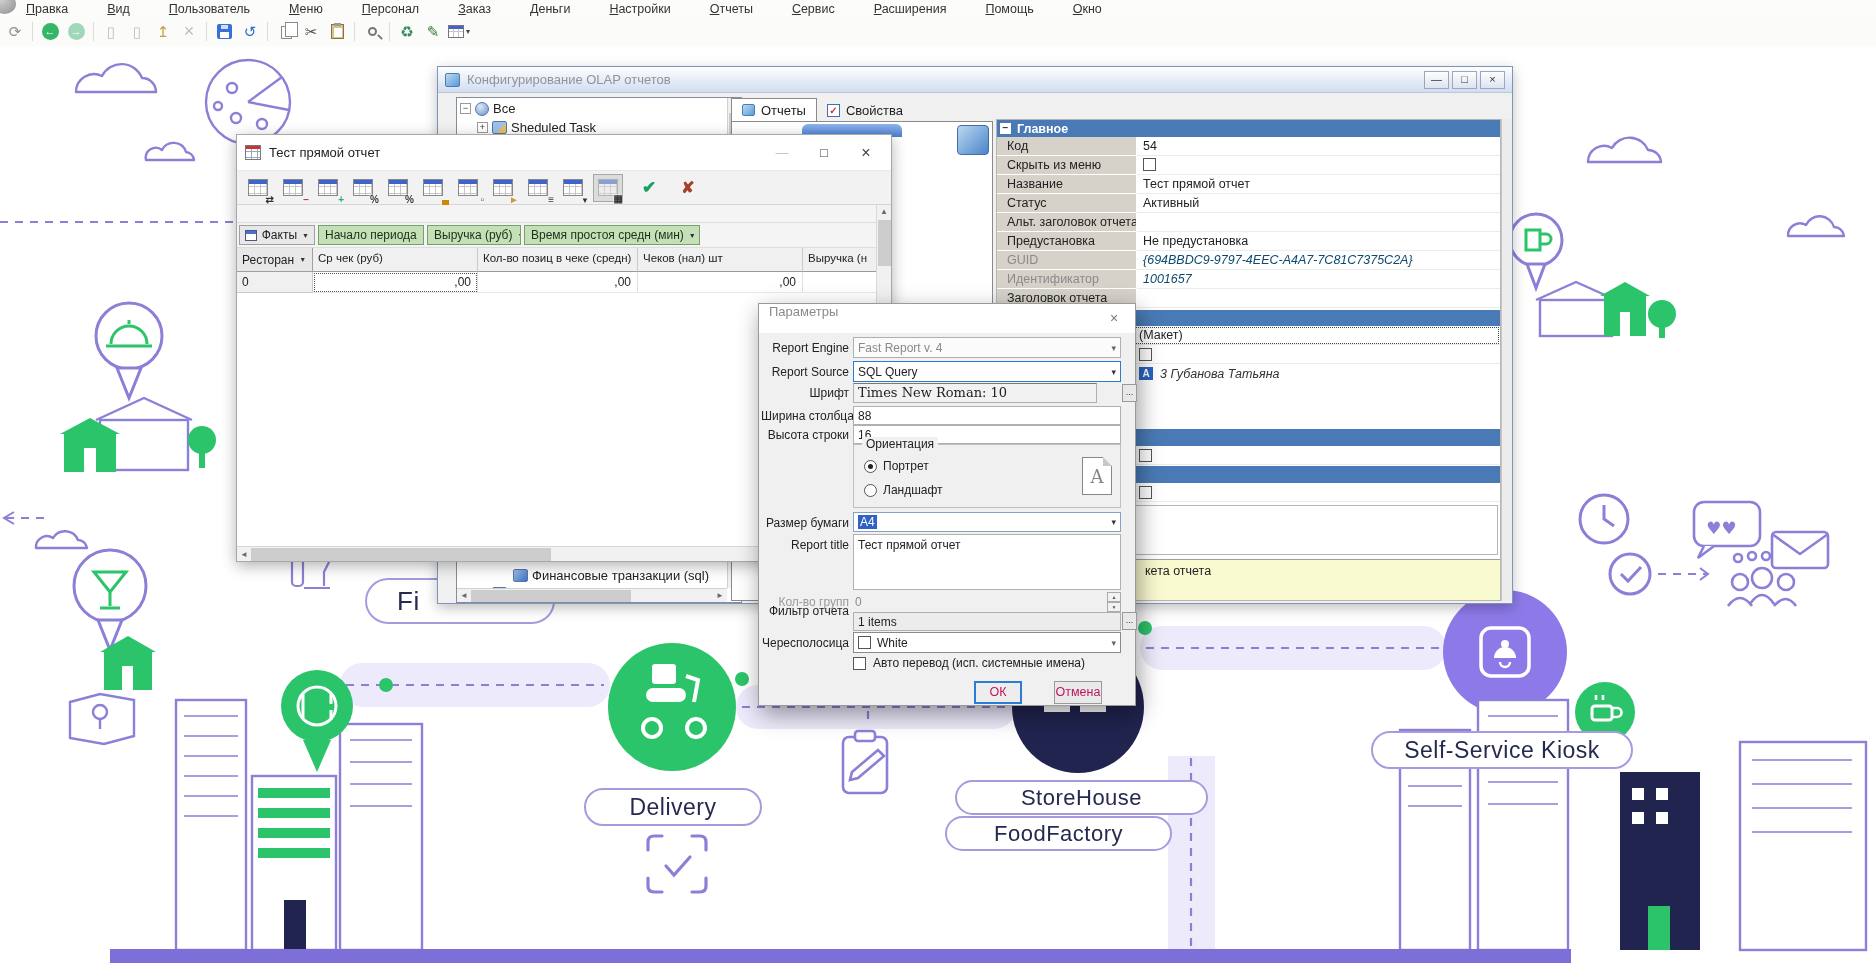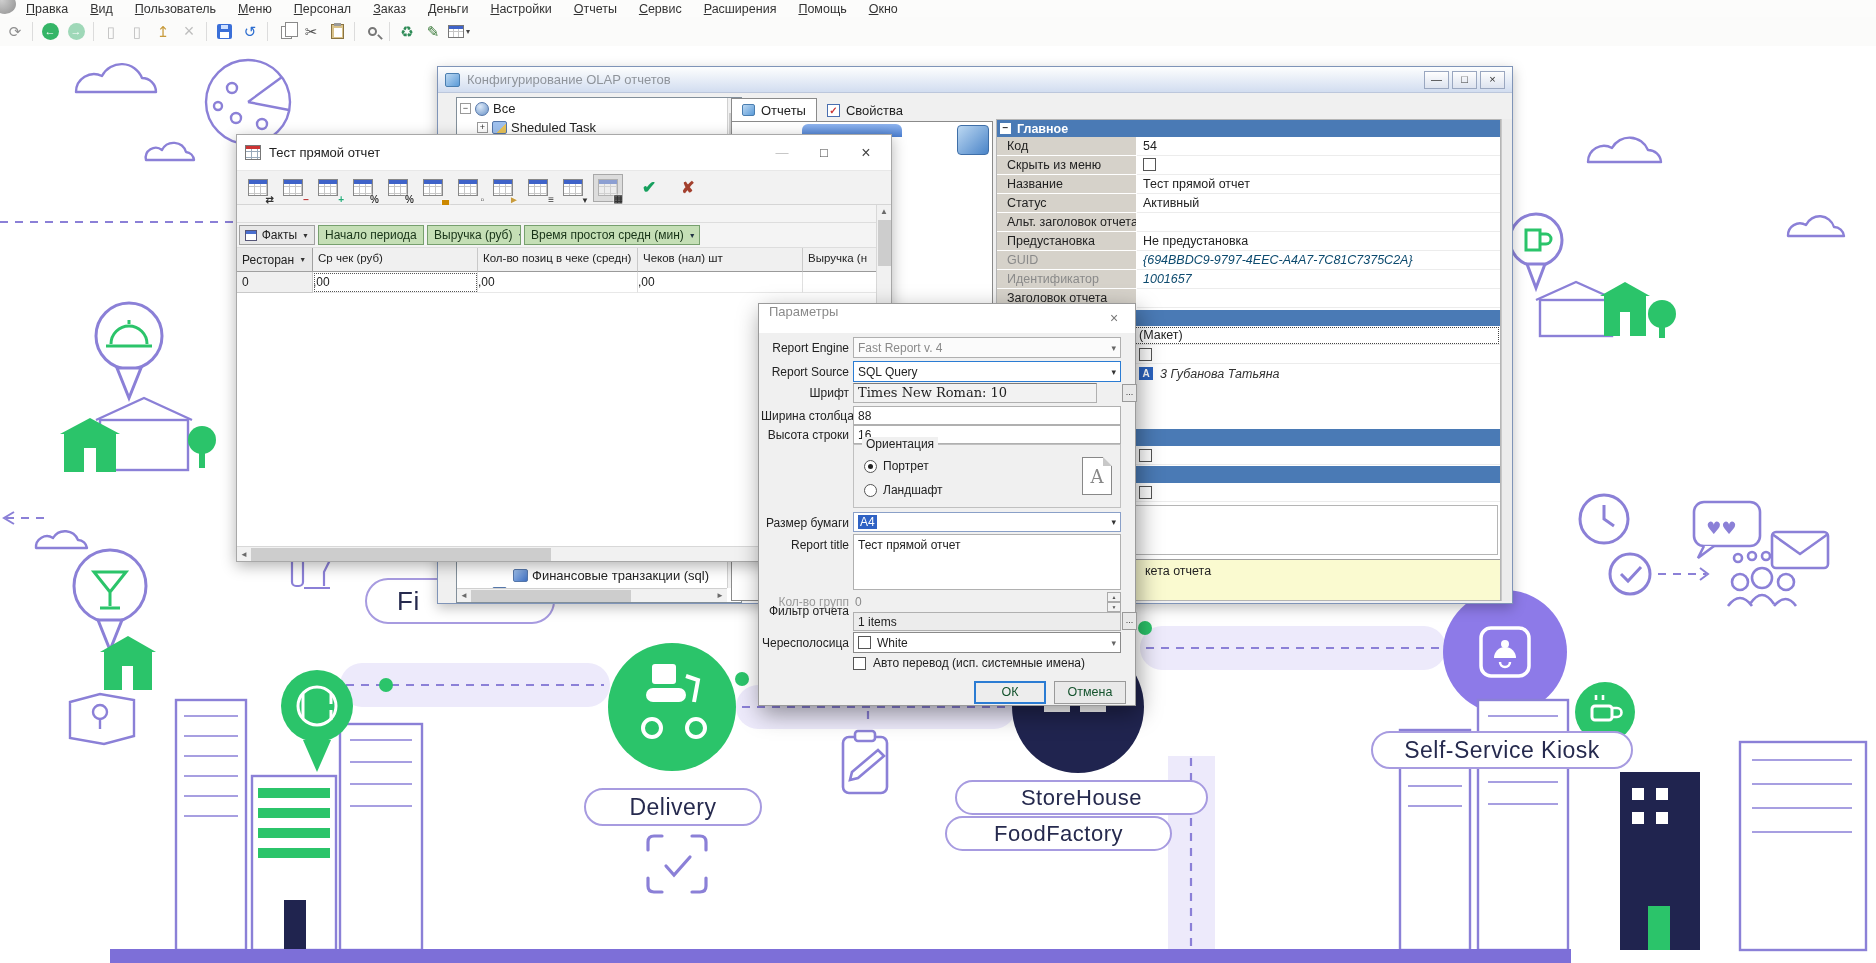--- a/index.html
+++ b/index.html
@@ -2,21 +2,21 @@
 <html><head>
 <meta charset="utf-8">
 <style>
 *{margin:0;padding:0;box-sizing:border-box}
 html,body{background:#9a9a9a}
 #root{position:relative;width:1876px;height:963px;background:#ffffff;overflow:hidden;
       font-family:"Liberation Sans",sans-serif;font-size:12px;color:#222}
 
 
 #menubar{position:absolute;left:0;top:0;width:1876px;height:17px;background:#fcfcfb;z-index:6;
-         display:flex;align-items:center;padding-left:16px;gap:2px}
+         display:flex;align-items:center;padding-left:16px;gap:19px}
 .mitem{display:inline-block;padding:1px 10px;font-size:12.5px;color:#333}
 .mitem::first-letter{text-decoration:underline}
 #toolbar{position:absolute;left:0;top:17px;width:1876px;height:29px;background:#fbfbfa;z-index:6;
          display:flex;align-items:center;padding-left:3px;gap:2px}
 .tbtn{width:24px;height:24px;display:flex;align-items:center;justify-content:center;font-size:15px;color:#8f8f8f}
 .tsep{width:1px;height:19px;background:#dcdcdc;margin:0 3px}
 .circ{width:17px;height:17px;border-radius:50%;background:#35b567;color:#fff;font-size:11px;
       line-height:17px;text-align:center}
 .circ.dim{background:#9fd8b8}
 .gold{color:#c89b3c}.blue{color:#2f6fd0}.green{color:#2e8b57}.dim2{color:#bdbdbd}
@@ -138,21 +138,21 @@
 .greenbtn .dd{font-size:7px;color:#234}
 .tinytable{width:12px;height:11px;border:1px solid #557;background:
   linear-gradient(#4a6fd0 0 3px,transparent 3px),#fff}
 #pv-hdrrow{position:absolute;left:0;top:43px;width:639px;height:24px;display:flex}
 .hdrcell{background:#f0f0f0;border-right:1px solid #c9c9c9;border-bottom:1px solid #9a9a9a;
          padding:4px 0 0 5px;font-size:11.5px;white-space:nowrap;overflow:hidden}
 #pv-datarow{position:absolute;left:0;top:67px;width:639px;height:21px;display:flex}
 .rowhdr{width:76px;background:#f0f0f0;border-right:1px solid #c9c9c9;border-bottom:1px solid #c9c9c9;
         padding:3px 0 0 5px}
 .dcell{background:#fff;border-right:1px solid #e0e0e0;border-bottom:1px solid #e8e8e8;
-       text-align:left;padding:3px 6px 0 0;font-size:12px}
+       text-align:right;padding:3px 6px 0 0;font-size:12px}
 #pv-vscroll{position:absolute;right:0;top:0;width:15px;bottom:15px;background:#f1f1f1;border-left:1px solid #d8d8d8}
 #pv-hscroll{position:absolute;left:0;bottom:0;height:15px;width:639px;background:#f1f1f1;
             border-top:1px solid #d8d8d8;display:flex;align-items:center}
 #pv-corner{position:absolute;right:0;bottom:0;width:15px;height:15px;background:#ececec}
 
 
 #dlg{position:absolute;left:758px;top:303px;width:378px;height:403px;background:#f0f0f0;
      border:1px solid #9a9a9a;z-index:30;box-shadow:3px 8px 22px rgba(0,0,0,.4)}
 #dlg-tb{position:absolute;left:0;top:0;right:0;height:29px;background:#fff;display:flex;align-items:flex-start;
         padding-left:10px}
@@ -182,22 +182,22 @@
          font-family:"DejaVu Serif","Liberation Serif",serif;font-size:18px;color:#888}
 #paperic::after{content:"";position:absolute;right:-1px;top:-1px;border-style:solid;border-width:0 9px 9px 0;
          border-color:transparent #f0f0f0 #c8c8c8 transparent}
 .hl{background:#2f62c4;color:#fff;padding:0 2px}
 #rtitlebox{position:absolute;left:94px;top:230px;width:268px;height:56px;background:#fff;
            border:1px solid #b0b0b0;padding:3px 4px;font-size:12px}
 #spinner{position:absolute;left:348px;top:288px;width:14px;height:19px;display:flex;flex-direction:column}
 #spinner span{flex:1;border:1px solid #aaa;background:#f2f2f2;font-size:5px;line-height:8px;text-align:center;color:#555}
 .swatch{width:13px;height:13px;border:1px solid #555;background:#fff;margin-right:6px}
 #dlg-cb{position:absolute;left:94px;top:352px;display:flex;align-items:center;gap:7px;font-size:12px}
-.dlgbtn{position:absolute;top:377px;width:72px;height:23px;background:#e9e9e9;border:1px solid #9a9a9a;
-        text-align:center;line-height:21px;font-size:12.5px;color:#14532d}
+.dlgbtn{position:absolute;top:377px;width:48px;height:23px;background:#e9e9e9;border:1px solid #9a9a9a;
+        text-align:center;line-height:21px;font-size:12.5px;color:#be185d}
 .dlgbtn.def{border:2px solid #2b7cd3;line-height:19px;background:#ededed}
 </style>
 </head>
 <body>
 
 <div id="root">
 
   <svg id="bgart" width="1876" height="963" viewBox="0 0 1876 963">
 
     <g fill="#edeafb">

